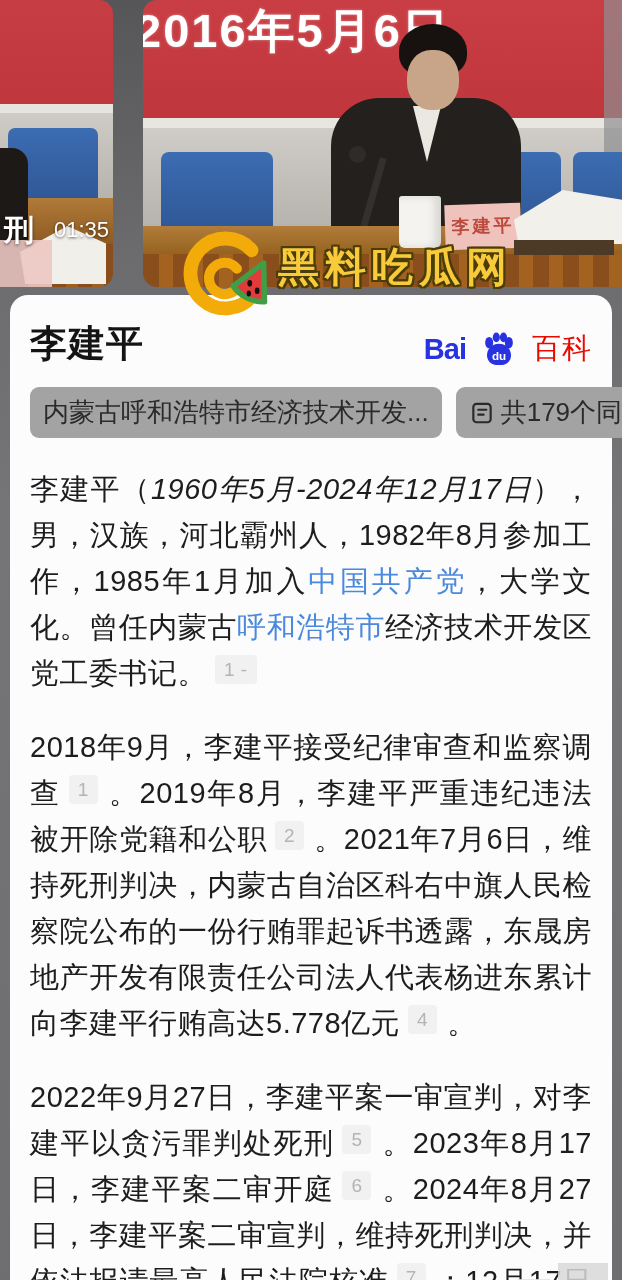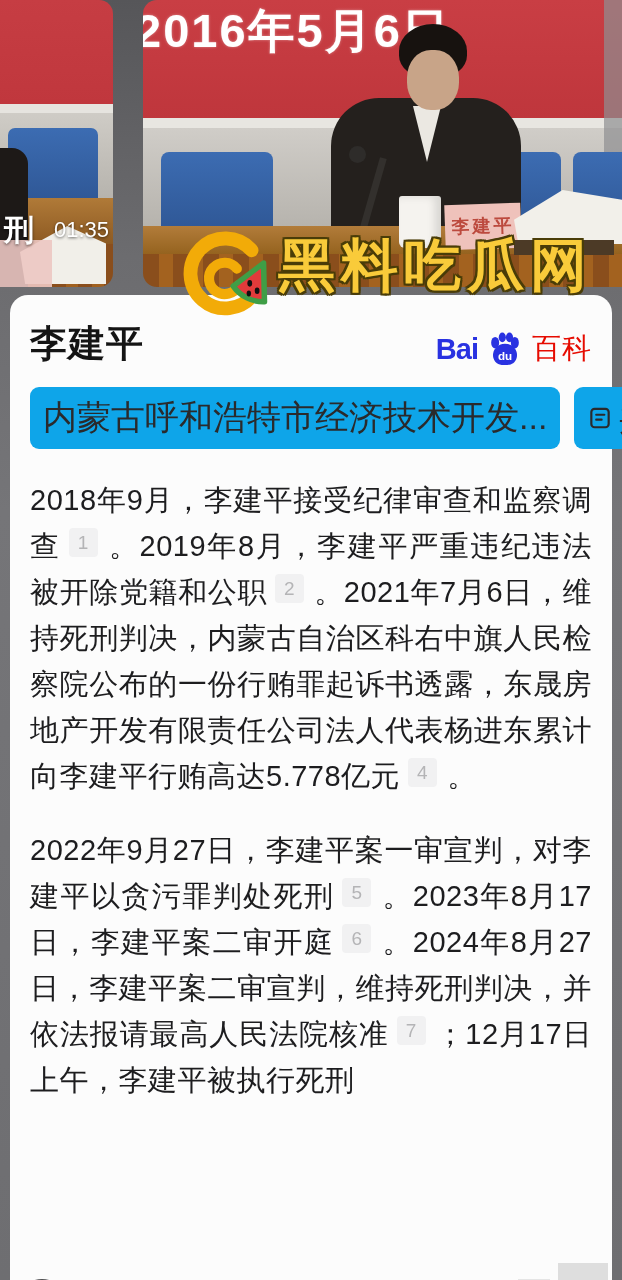--- a/index.html
+++ b/index.html
@@ -49,39 +49,39 @@
   .mv-plate{left:302px;top:204px;width:76px;height:45px;background:#efc2bb;transform:rotate(-2deg);
             color:#bc4a3e;font-size:18px;letter-spacing:3px;text-align:center;line-height:45px;font-weight:bold;}
   .mv-papers{right:0;top:190px;width:108px;height:54px;background:#f2f0ea;
              clip-path:polygon(0 55%,45% 0,100% 18%,100% 100%,4% 100%);}
   .mv-books{right:8px;top:240px;width:100px;height:15px;background:#4c3a26;}
 
   
   .watermark{position:absolute;left:178px;top:228px;z-index:6;display:flex;align-items:flex-start;}
   .wm-logo{width:92px;height:96px;}
   .wm-texts{margin-left:8px;}
-  .wm-name{font-size:57px;font-weight:bold;color:#f9cb3a;letter-spacing:6px;white-space:nowrap;
+  .wm-name{font-size:41px;font-weight:bold;color:#f9cb3a;letter-spacing:6px;white-space:nowrap;
     text-shadow:2px 0 0 #4a3d08,-2px 0 0 #4a3d08,0 2px 0 #4a3d08,0 -2px 0 #4a3d08,
-                2px 2px 0 #4a3d08,-2px -2px 0 #4a3d08,2px -2px 0 #4a3d08,-2px 2px 0 #4a3d08;}
+                2px 2px 0 #4a3d08,-2px -2px 0 #4a3d08,2px -2px 0 #4a3d08,-2px 2px 0 #4a3d08;margin-top:12px;}
   .wm-url{margin-top:8px;margin-left:6px;font-size:40px;font-weight:bold;color:#f9cb3a;letter-spacing:2px;
     text-shadow:2px 0 0 #4a3d08,-2px 0 0 #4a3d08,0 2px 0 #4a3d08,0 -2px 0 #4a3d08,
                 2px 2px 0 #4a3d08,-2px -2px 0 #4a3d08,2px -2px 0 #4a3d08,-2px 2px 0 #4a3d08;}
 
   
   .card{position:absolute;left:10px;top:295px;width:602px;height:1010px;background:#fcfcfc;
         border-radius:18px;box-sizing:border-box;padding:22px 20px 0 20px;z-index:3;}
   .card-header{display:flex;justify-content:space-between;align-items:flex-end;margin-top:2px;}
   .entry-title{margin:0;font-size:37px;font-weight:bold;color:#141414;letter-spacing:1px;}
-  .baidu-logo{display:flex;align-items:center;gap:8px;}
+  .baidu-logo{display:flex;align-items:center;gap:14px;}
   .baidu-bai{font-size:29px;font-weight:bold;color:#2932e1;letter-spacing:-1px;}
   .baidu-paw{width:36px;height:34px;margin:0 1px;}
   .baidu-baike{font-size:29px;font-weight:normal;color:#e60b00;letter-spacing:1px;}
 
   .tag-row{display:flex;gap:14px;margin-top:18px;}
-  .tag{background:#0ea5e9;border-radius:9px;padding:8px 13px;font-size:34px;color:#2a2a2c;
+  .tag{background:#a3a3a3;border-radius:9px;padding:8px 13px;font-size:26px;color:#2a2a2c;
        display:flex;align-items:center;white-space:nowrap;}
   .booklet-icon{width:26px;height:26px;margin-right:6px;}
 
   .para{margin:28px 0 0 0;font-size:29px;line-height:46px;color:#1d1d1f;
         text-align:justify;text-justify:inter-character;letter-spacing:.5px;}
   .seg-italic{font-style:italic;}
   .seg-link{color:#4a89dc;}
   .seg-ref{display:inline-block;background:#f1f1f2;color:#b4b4b6;font-size:19px;line-height:1;
            padding:5px 9px;border-radius:4px;margin:0 10px 0 8px;transform:translateY(-7px);
            white-space:nowrap;}
@@ -171,20 +171,21 @@
         <svg class="booklet-icon" viewBox="0 0 24 24">
           <rect x="4" y="3.5" width="16" height="17" rx="3" fill="none" stroke="#2a2a2c" stroke-width="2"></rect>
           <line x1="8.5" y1="9" x2="16" y2="9" stroke="#2a2a2c" stroke-width="2" stroke-linecap="round"></line>
           <line x1="8.5" y1="13.5" x2="13.5" y2="13.5" stroke="#2a2a2c" stroke-width="2" stroke-linecap="round"></line>
         </svg>
         <span>共179个同名词条</span>
 
       </div>
     </div>
 
+    <p class="para"><span class="seg-text">李建平（</span><span class="seg-italic">1960年5月-2024年12月17日</span><span class="seg-text">），男，汉族，河北霸州人，1982年8月参加工作，1985年1月加入</span><span class="seg-link">中国共产党</span><span class="seg-text">，大学文化。曾任内蒙古</span><span class="seg-link">呼和浩特市</span><span class="seg-text">经济技术开发区党工委书记。</span><span class="seg-ref">1 -</span></p>
     <p class="para"><span class="seg-text">2018年9月，李建平接受纪律审查和监察调查</span><span class="seg-ref">1</span><span class="seg-text">。2019年8月，李建平严重违纪违法被开除党籍和公职</span><span class="seg-ref">2</span><span class="seg-text">。2021年7月6日，维持死刑判决，内蒙古自治区科右中旗人民检察院公布的一份行贿罪起诉书透露，东晟房地产开发有限责任公司法人代表杨进东累计向李建平行贿高达5.778亿元</span><span class="seg-ref">4</span><span class="seg-text">。</span></p>
     <p class="para"><span class="seg-text">2022年9月27日，李建平案一审宣判，对李建平以贪污罪判处死刑</span><span class="seg-ref">5</span><span class="seg-text">。2023年8月17日，李建平案二审开庭</span><span class="seg-ref">6</span><span class="seg-text">。2024年8月27日，李建平案二审宣判，维持死刑判决，并依法报请最高人民法院核准</span><span class="seg-ref">7</span><span class="seg-text">；12月17日上午，李建平被执行死刑</span></p>
 
     <div class="bottom-avatar"></div>
     <div class="bottom-block small"></div>
     <div class="bottom-block large"></div>
   </div>
 
 </div>
 

